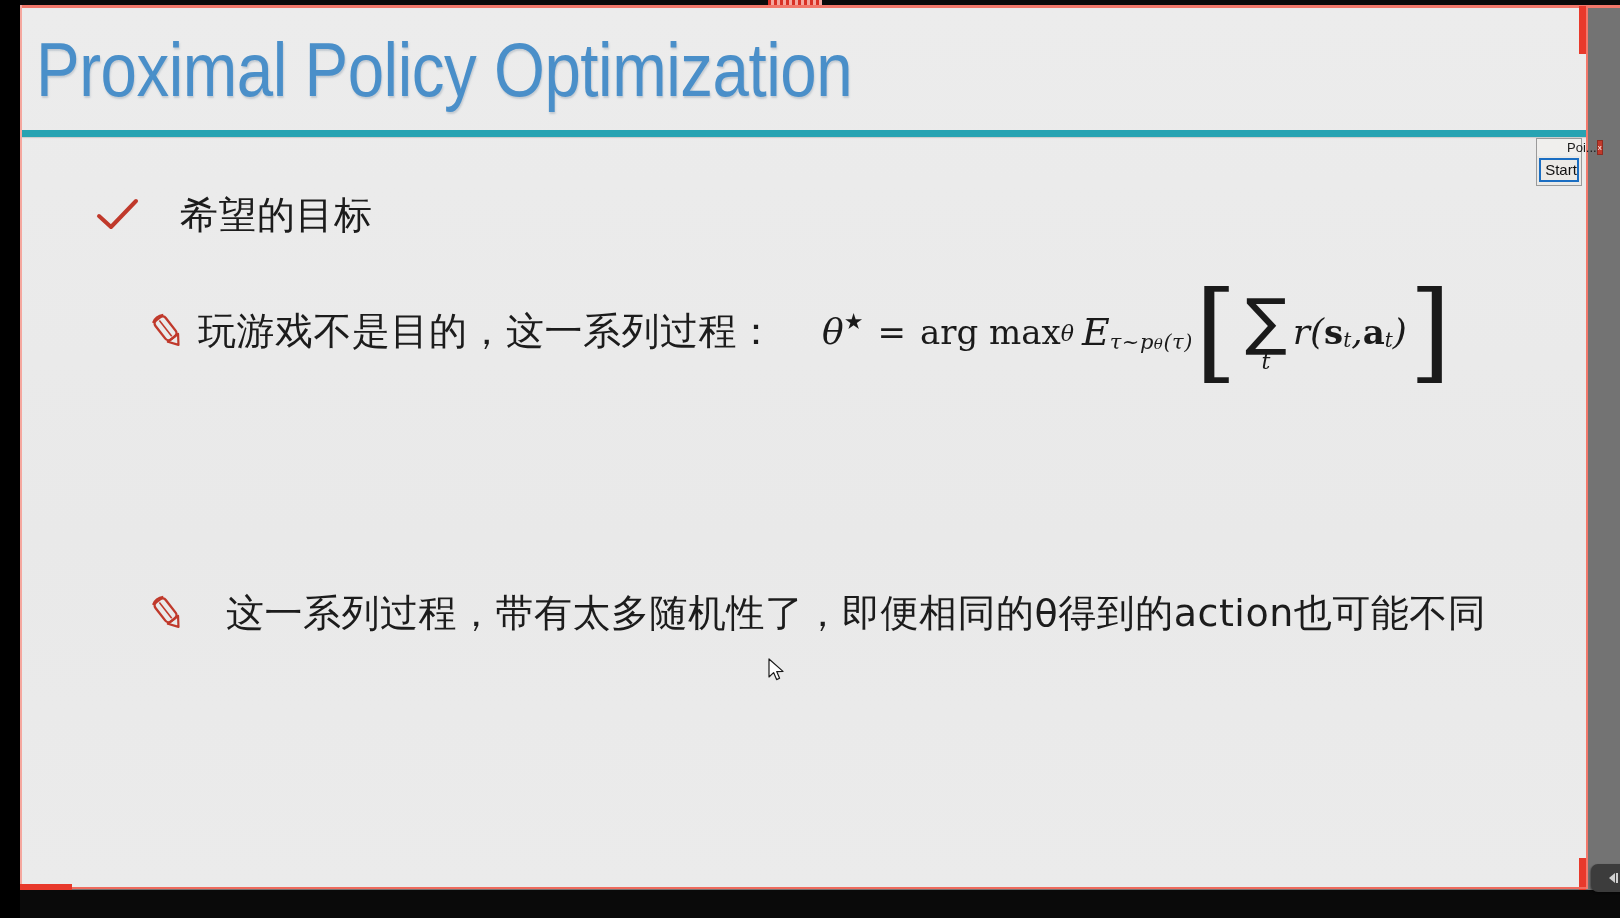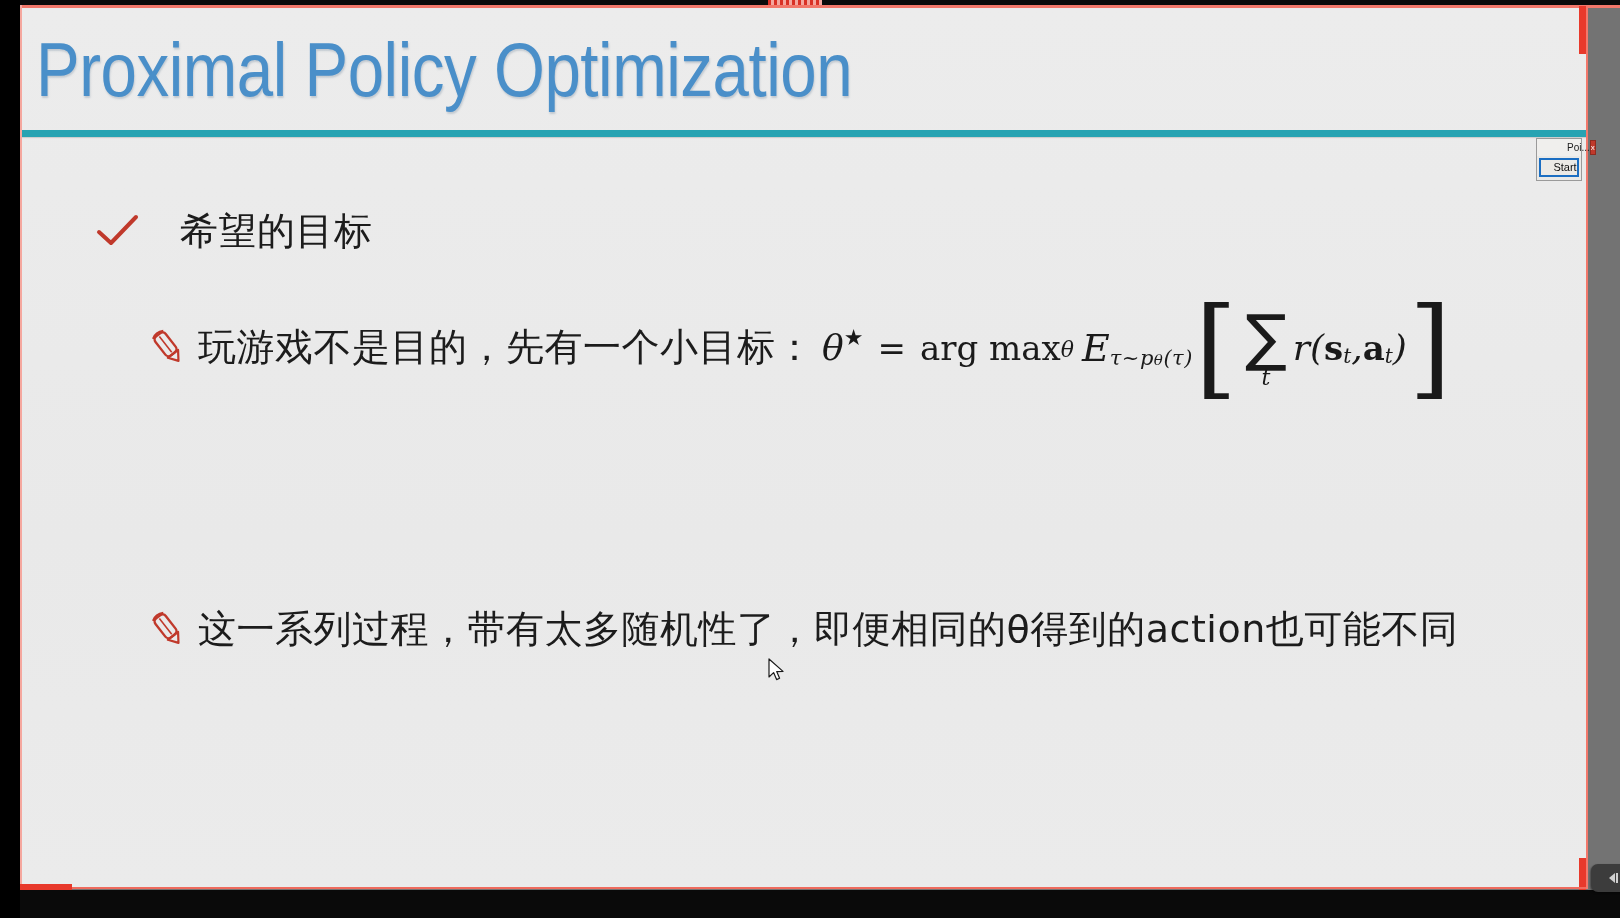--- a/index.html
+++ b/index.html
@@ -118,35 +118,35 @@
     top: 122px;
     width: 1564px;
     height: 7px;
     background: #27a3b2;
     box-shadow: 0 1px 1px rgba(0,0,0,0.12);
   }
 
   
   .body-area {
     position: absolute;
-    left: 0; top: 148px;
+    left: 0; top: 132px;
     width: 1564px; height: 747px;
   }
 
   .line {
     position: absolute;
     display: flex;
     align-items: center;
     white-space: nowrap;
   }
 
   .check-row  { left: 72px;  top: 52px; }
   .pencil-row-1 { left: 128px; top: 168px; }
   .pencil-row-2 { left: 128px; top: 310px; }
-  .pencil-row-3 { left: 128px; top: 450px; }
+  .pencil-row-3 { left: 128px; top: 450px; gap: 28px; }
 
   .cn-text {
     font-family: "DejaVu Sans", "Liberation Sans", sans-serif;
     color: #1c1c1c;
     font-size: 38px;
     line-height: 46px;
     font-weight: 400;
     letter-spacing: 0.5px;
   }
   .check-row .cn-text {
@@ -229,21 +229,21 @@
     display: flex;
     align-items: center;
     justify-content: space-between;
     height: 17px;
     background: #f0efed;
     border: 1px solid #9a9a9a;
     border-bottom: none;
     padding-left: 2px;
   }
   .mini-title-text {
-    font-size: 10px;
+    font-size: 13px;
     color: #1c1c1c;
     line-height: 10px;
     padding-left: 28px;
   }
   .mini-close {
     width: 15px; height: 15px;
     background: #c0392b;
     color: #ffffff;
     font-size: 8px;
     display: flex;
@@ -258,23 +258,23 @@
     border: 1px solid #9a9a9a;
     border-top: none;
     padding: 2px 2px 3px 2px;
   }
   .mini-start-btn {
     display: block;
     width: 100%;
     box-sizing: border-box;
     background: #eceae6;
     border: 2px solid #1b6ec2;
-    font-size: 11px;
+    font-size: 15px;
     color: #111;
-    padding: 1px 0 2px 12px;
+    padding: 1px 0 2px 4px;
     text-align: center;
     cursor: pointer;
     font-family: "Liberation Sans", sans-serif;
   }
 
   
   .collapse-tab {
     position: absolute;
     left: 1571px;
     top: 864px;
@@ -327,21 +327,21 @@
         <span>
           <svg class="pencil-icon" viewBox="0 0 34 40" aria-hidden="true">
             <g transform="rotate(-38 17 20)">
               <rect x="11" y="5" width="13" height="24" rx="4" fill="none" stroke="#c0392b" stroke-width="2.4"></rect>
               <line x1="17.5" y1="7" x2="17.5" y2="27" stroke="#c0392b" stroke-width="1.6"></line>
               <path d="M11 29 L17.5 38 L24 29 Z" fill="none" stroke="#c0392b" stroke-width="2.2" stroke-linejoin="round"></path>
               <path d="M11 5 Q17.5 1 24 5" fill="none" stroke="#c0392b" stroke-width="2.2"></path>
             </g>
           </svg>
         </span>
-        <span class="cn-text">玩游戏不是目的，先有一个小目标：</span>
+        <span class="cn-text">玩游戏不是目的，这一系列过程：</span>
       </div>
 
       <div class="formula">
         <span class="f-theta">θ</span>
           <span class="f-star">★</span>
         <span class="f-eq">=</span>
         <span class="f-argmax">
           <span class="am-top">arg max</span>
           <span class="am-sub">θ</span>
         </span>

